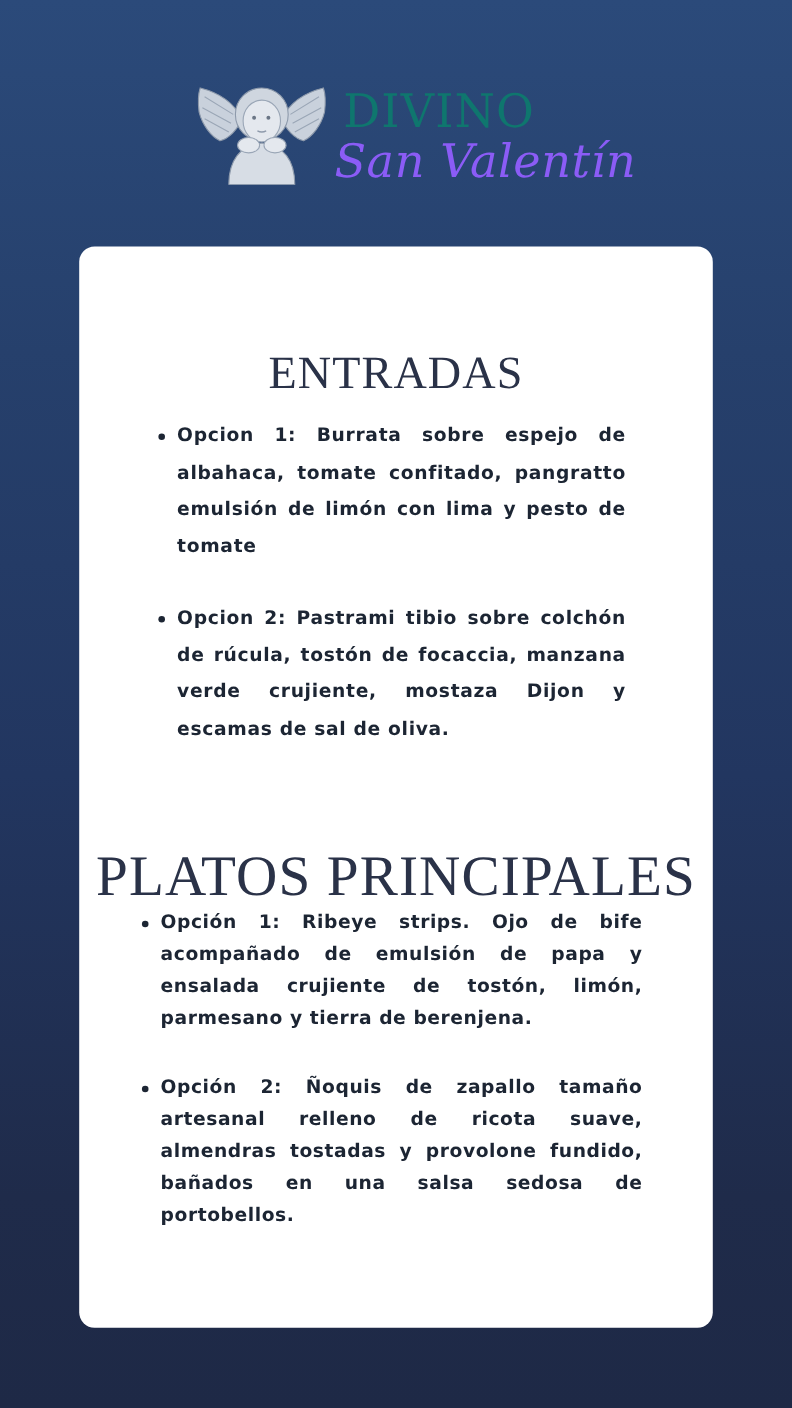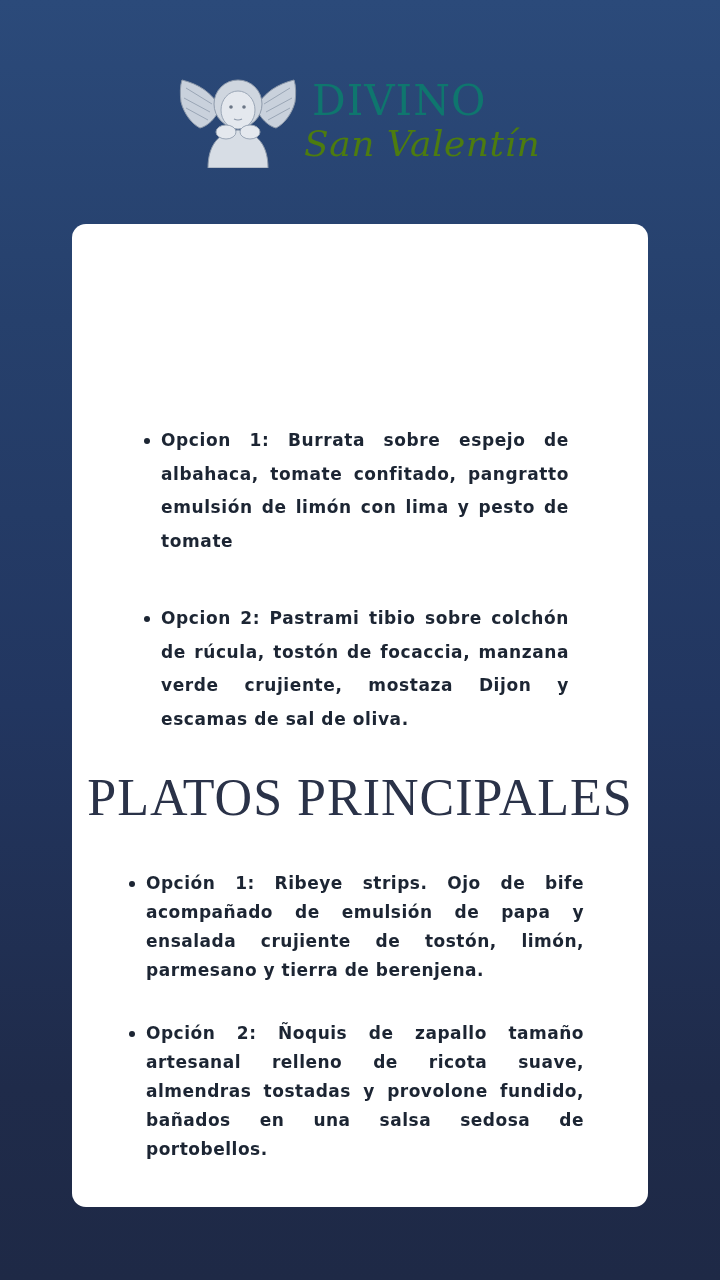--- a/index.html
+++ b/index.html
@@ -15,46 +15,46 @@
   .angel {
     position: absolute; left: 178px; top: 74px; width: 120px; height: 94px;
   }
   .brand-title {
     position: absolute; left: 312px; top: 80px;
     font-family: "DejaVu Serif", serif; font-size: 42px; color: #0f766e;
     letter-spacing: 1px; line-height: 1; font-weight: normal;
   }
   .brand-sub {
     position: absolute; left: 304px; top: 126px;
-    font-family: "DejaVu Serif", serif; font-style: italic; font-size: 36px; color: #4d7c0f;
+    font-family: "DejaVu Serif", serif; font-style: italic; font-size: 42px; color: #8b5cf6;
     line-height: 1; letter-spacing: 0.5px;
   }
   .card {
     position: absolute; left: 72px; top: 224px; width: 576px; height: 983px;
     background: #ffffff; border-radius: 14px;
   }
   .section-title {
     position: absolute; left: 0; width: 576px; text-align: center;
     font-family: "Liberation Serif", serif; color: #2a3248; font-weight: normal;
     line-height: 1; letter-spacing: 1px;
   }
   .t1 { top: 60px; font-size: 42px; }
   .t2 { top: 505px; font-size: 52px; }
   .list { position: absolute; list-style: none; margin: 0; padding: 0; }
   .list li {
     position: relative; font-family: "DejaVu Sans", sans-serif; font-weight: bold;
-    color: #1c2533; text-align: justify; text-align-last: left; margin-top: 44px;
+    color: #1c2533; text-align: justify; text-align-last: left;
   }
   .list li .bullet {
     position: absolute; width: 6px; height: 6px; border-radius: 50%; background: #1c2533;
   }
   .l1 { left: 89px; top: 156px; width: 408px; }
   .l1 li { font-size: 17px; line-height: 33.5px; letter-spacing: 0.6px; }
   .l1 li .bullet { left: -17px; top: 14px; }
-  .l1 li + li { }
+  .l1 li + li { margin-top: 32px; }
   .l2 { left: 74px; top: 601px; width: 438px; }
   .l2 li { font-size: 17px; line-height: 29px; letter-spacing: 0.5px; }
   .l2 li .bullet { left: -17px; top: 12px; }
   .l2 li + li { margin-top: 34px; }
 </style>
 </head>
 <body>
 
 <div class="header">
   <svg class="angel" viewBox="0 0 120 94">
@@ -74,20 +74,21 @@
 
     <path d="M30 94 C30 72, 40 58, 60 56 C80 58, 90 72, 90 94 Z" fill="#d7dde5" stroke="#8e9aab" stroke-width="1"></path>
     <ellipse cx="48" cy="58" rx="10" ry="7" fill="#e4e8ee" stroke="#9aa6b6" stroke-width="1"></ellipse>
     <ellipse cx="72" cy="58" rx="10" ry="7" fill="#e4e8ee" stroke="#9aa6b6" stroke-width="1"></ellipse>
   </svg>
   <div class="brand-title">DIVINO</div>
   <div class="brand-sub">San Valentín</div>
 </div>
 
 <div class="card">
+  <h2 class="section-title t1">ENTRADAS</h2>
   <ul class="list l1">
     <li>
       <span class="bullet"></span>
       <span>Opcion 1: Burrata sobre espejo de albahaca, tomate confitado, pangratto emulsión de limón con lima y pesto de tomate</span>
     </li>
     <li>
       <span class="bullet"></span>
       <span>Opcion 2: Pastrami tibio sobre colchón de rúcula, tostón de focaccia, manzana verde crujiente, mostaza Dijon y escamas de sal de oliva.</span>
     </li>
   </ul>

